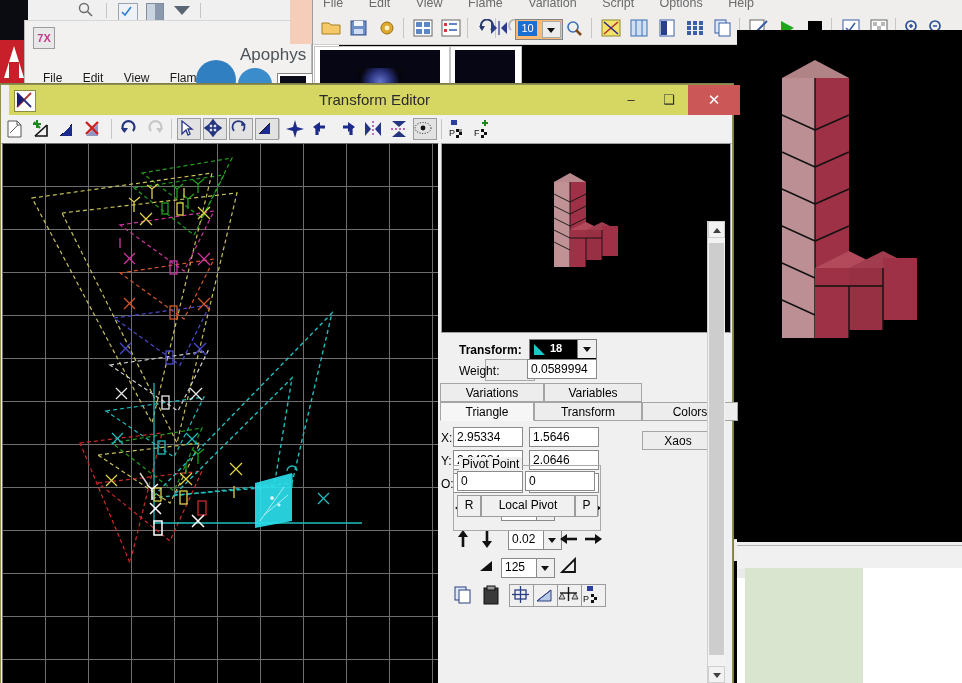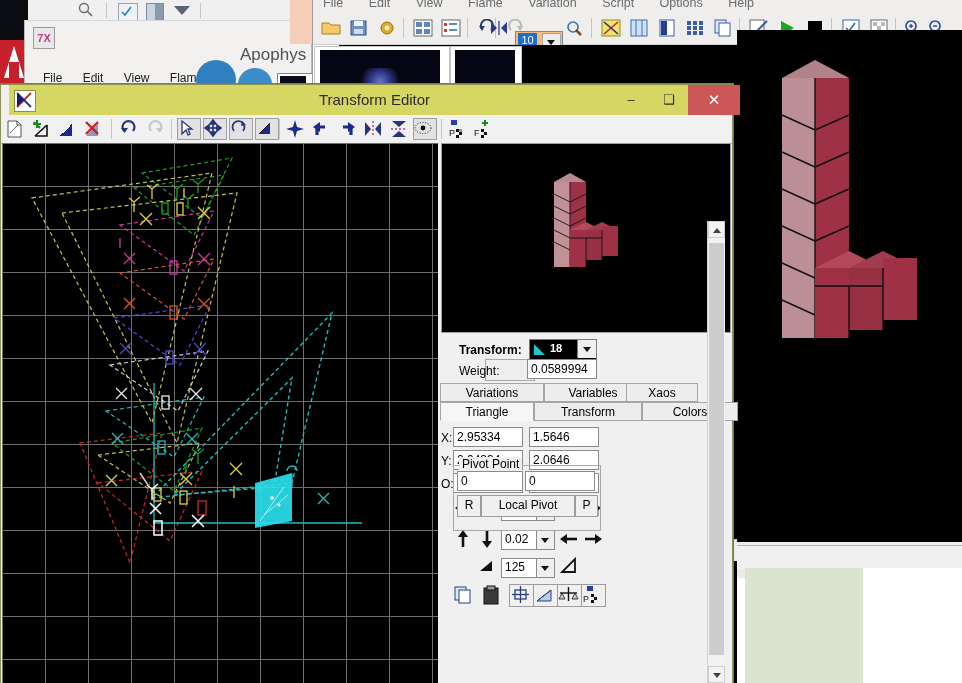--- a/index.html
+++ b/index.html
@@ -53,21 +53,21 @@
   
   #apo2{left:312px;top:0;width:650px;height:560px;background:#efeeed;
         border-left:1px solid #9d9d9d;}
   #apo2-menu{position:absolute;left:10px;top:-4px;font-size:12.5px;color:#6b6b6b;white-space:nowrap;}
   #apo2-menu span{margin-right:22px;}
   #apo2-tb{position:absolute;left:0;top:12px;width:650px;height:32px;background:#efeeed;
            border-bottom:1px solid #cfcfcf;}
   .tb2{position:absolute;top:7px;width:20px;height:20px;}
   .tbsep{position:absolute;top:6px;width:1px;height:20px;background:#c6c6c6;}
   #tb-num{position:absolute;left:202px;top:7px;width:46px;height:19px;background:#fdba74;
-          border:1px solid #848484;margin-top:12px;}
+          border:1px solid #848484;}
   #tb-num .v{position:absolute;left:2px;top:1px;width:19px;height:15px;background:#1b6fd4;
              color:#fff;font-size:11px;text-align:center;line-height:15px;}
   #tb-num .arw{position:absolute;right:1px;top:1px;width:17px;height:15px;background:#ececec;
                border:1px solid #a9a9a9;}
   #tb-num .arw:after{content:"";position:absolute;left:4px;top:6px;width:0;height:0;
           border-left:4px solid transparent;border-right:4px solid transparent;border-top:5px solid #111;}
 
   #apo2-canvas{position:absolute;left:26px;top:45px;width:624px;height:494px;background:#000;}
   #apo2-left-white{position:absolute;left:0;top:45px;width:26px;height:494px;background:#fff;
                    border-right:1px solid #cfcfcf;}
@@ -853,21 +853,21 @@
       <div class="dd"></div>
     </div>
 
     <div id="w-box"></div>
     <div class="lbl" id="w-label">Weight:</div>
     <input class="fld" id="w-fld" value="0.0589994" style="">
 
     <div class="tabrow" style="top:240px;">
       <div class="tab" style="left:0;width:104px;">Variations</div>
       <div class="tab" style="left:104px;width:98px;">Variables</div>
-      <div class="tab" style="left:186px;width:72px;">Xaos</div>
+      <div class="tab" style="left:202px;width:72px;margin-top:48px;">Xaos</div>
     </div>
     <div class="tabrow" style="top:259px;">
       <div class="tab active" style="left:0;width:94px;">Triangle</div>
       <div class="tab" style="left:94px;width:108px;">Transform</div>
       <div class="tab" style="left:202px;width:96px;">Colors</div>
     </div>
 
     <div class="lbl xyo-lbl" style="top:288px;">X:</div>
     <input class="fld xyo-a" style="top: 284px;" value="2.95334">
     <input class="fld xyo-b" style="top: 284px;" value="1.5646">
@@ -914,21 +914,21 @@
           <line x1="10" y1="18" x2="10" y2="4" stroke="#111" stroke-width="2.6"></line>
           <polygon points="10,1 5,8 15,8" fill="#111"></polygon>
         </svg>
     </div>
     <div class="arwbtn" style="left:38px;top:386px;">
       <svg width="20" height="20">
           <line x1="10" y1="2" x2="10" y2="16" stroke="#111" stroke-width="2.6"></line>
           <polygon points="10,19 5,12 15,12" fill="#111"></polygon>
         </svg>
     </div>
-    <div class="spin" style="left:62px;top:387px;">
+    <div class="spin" style="left:69px;top:387px;">
       <div class="t">0.02</div>
       <div class="d"></div>
     </div>
     <div class="arwbtn" style="left:120px;top:386px;">
       <svg width="20" height="20">
           <line x1="18" y1="10" x2="5" y2="10" stroke="#111" stroke-width="2.6"></line>
           <polygon points="1,10 8,5 8,15" fill="#111"></polygon>
         </svg>
     </div>
     <div class="arwbtn" style="left:144px;top:386px;">

